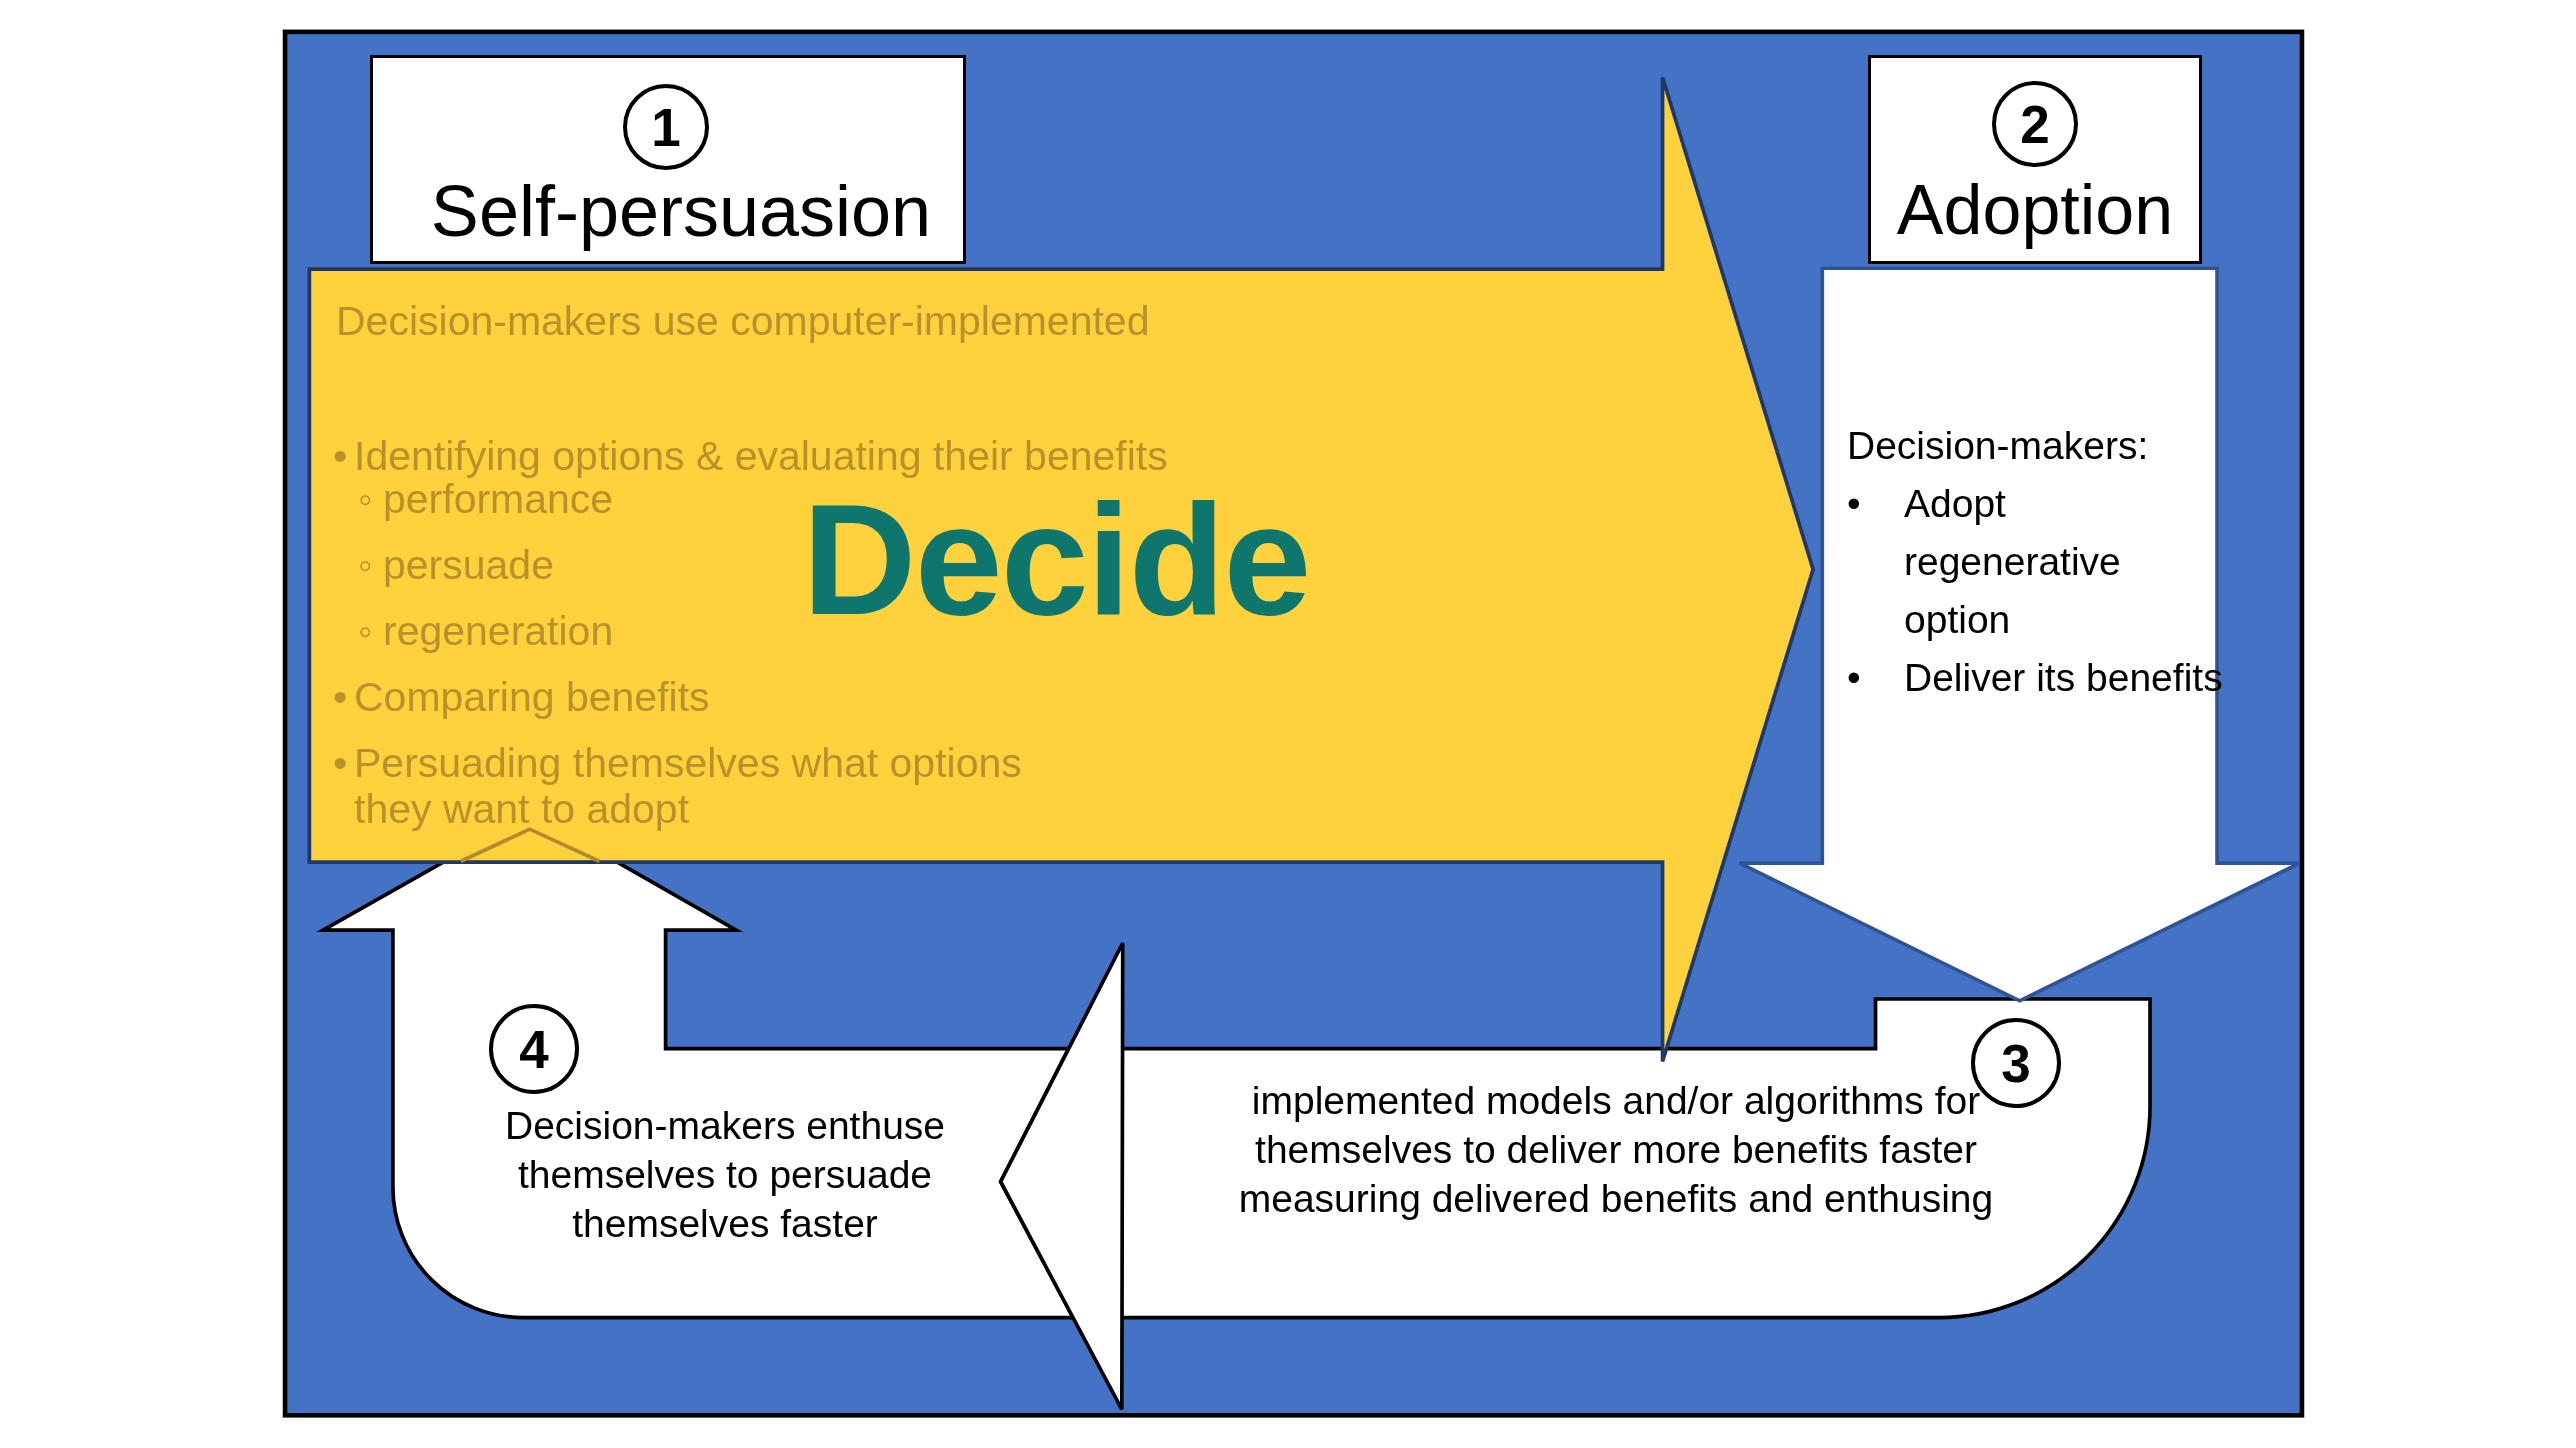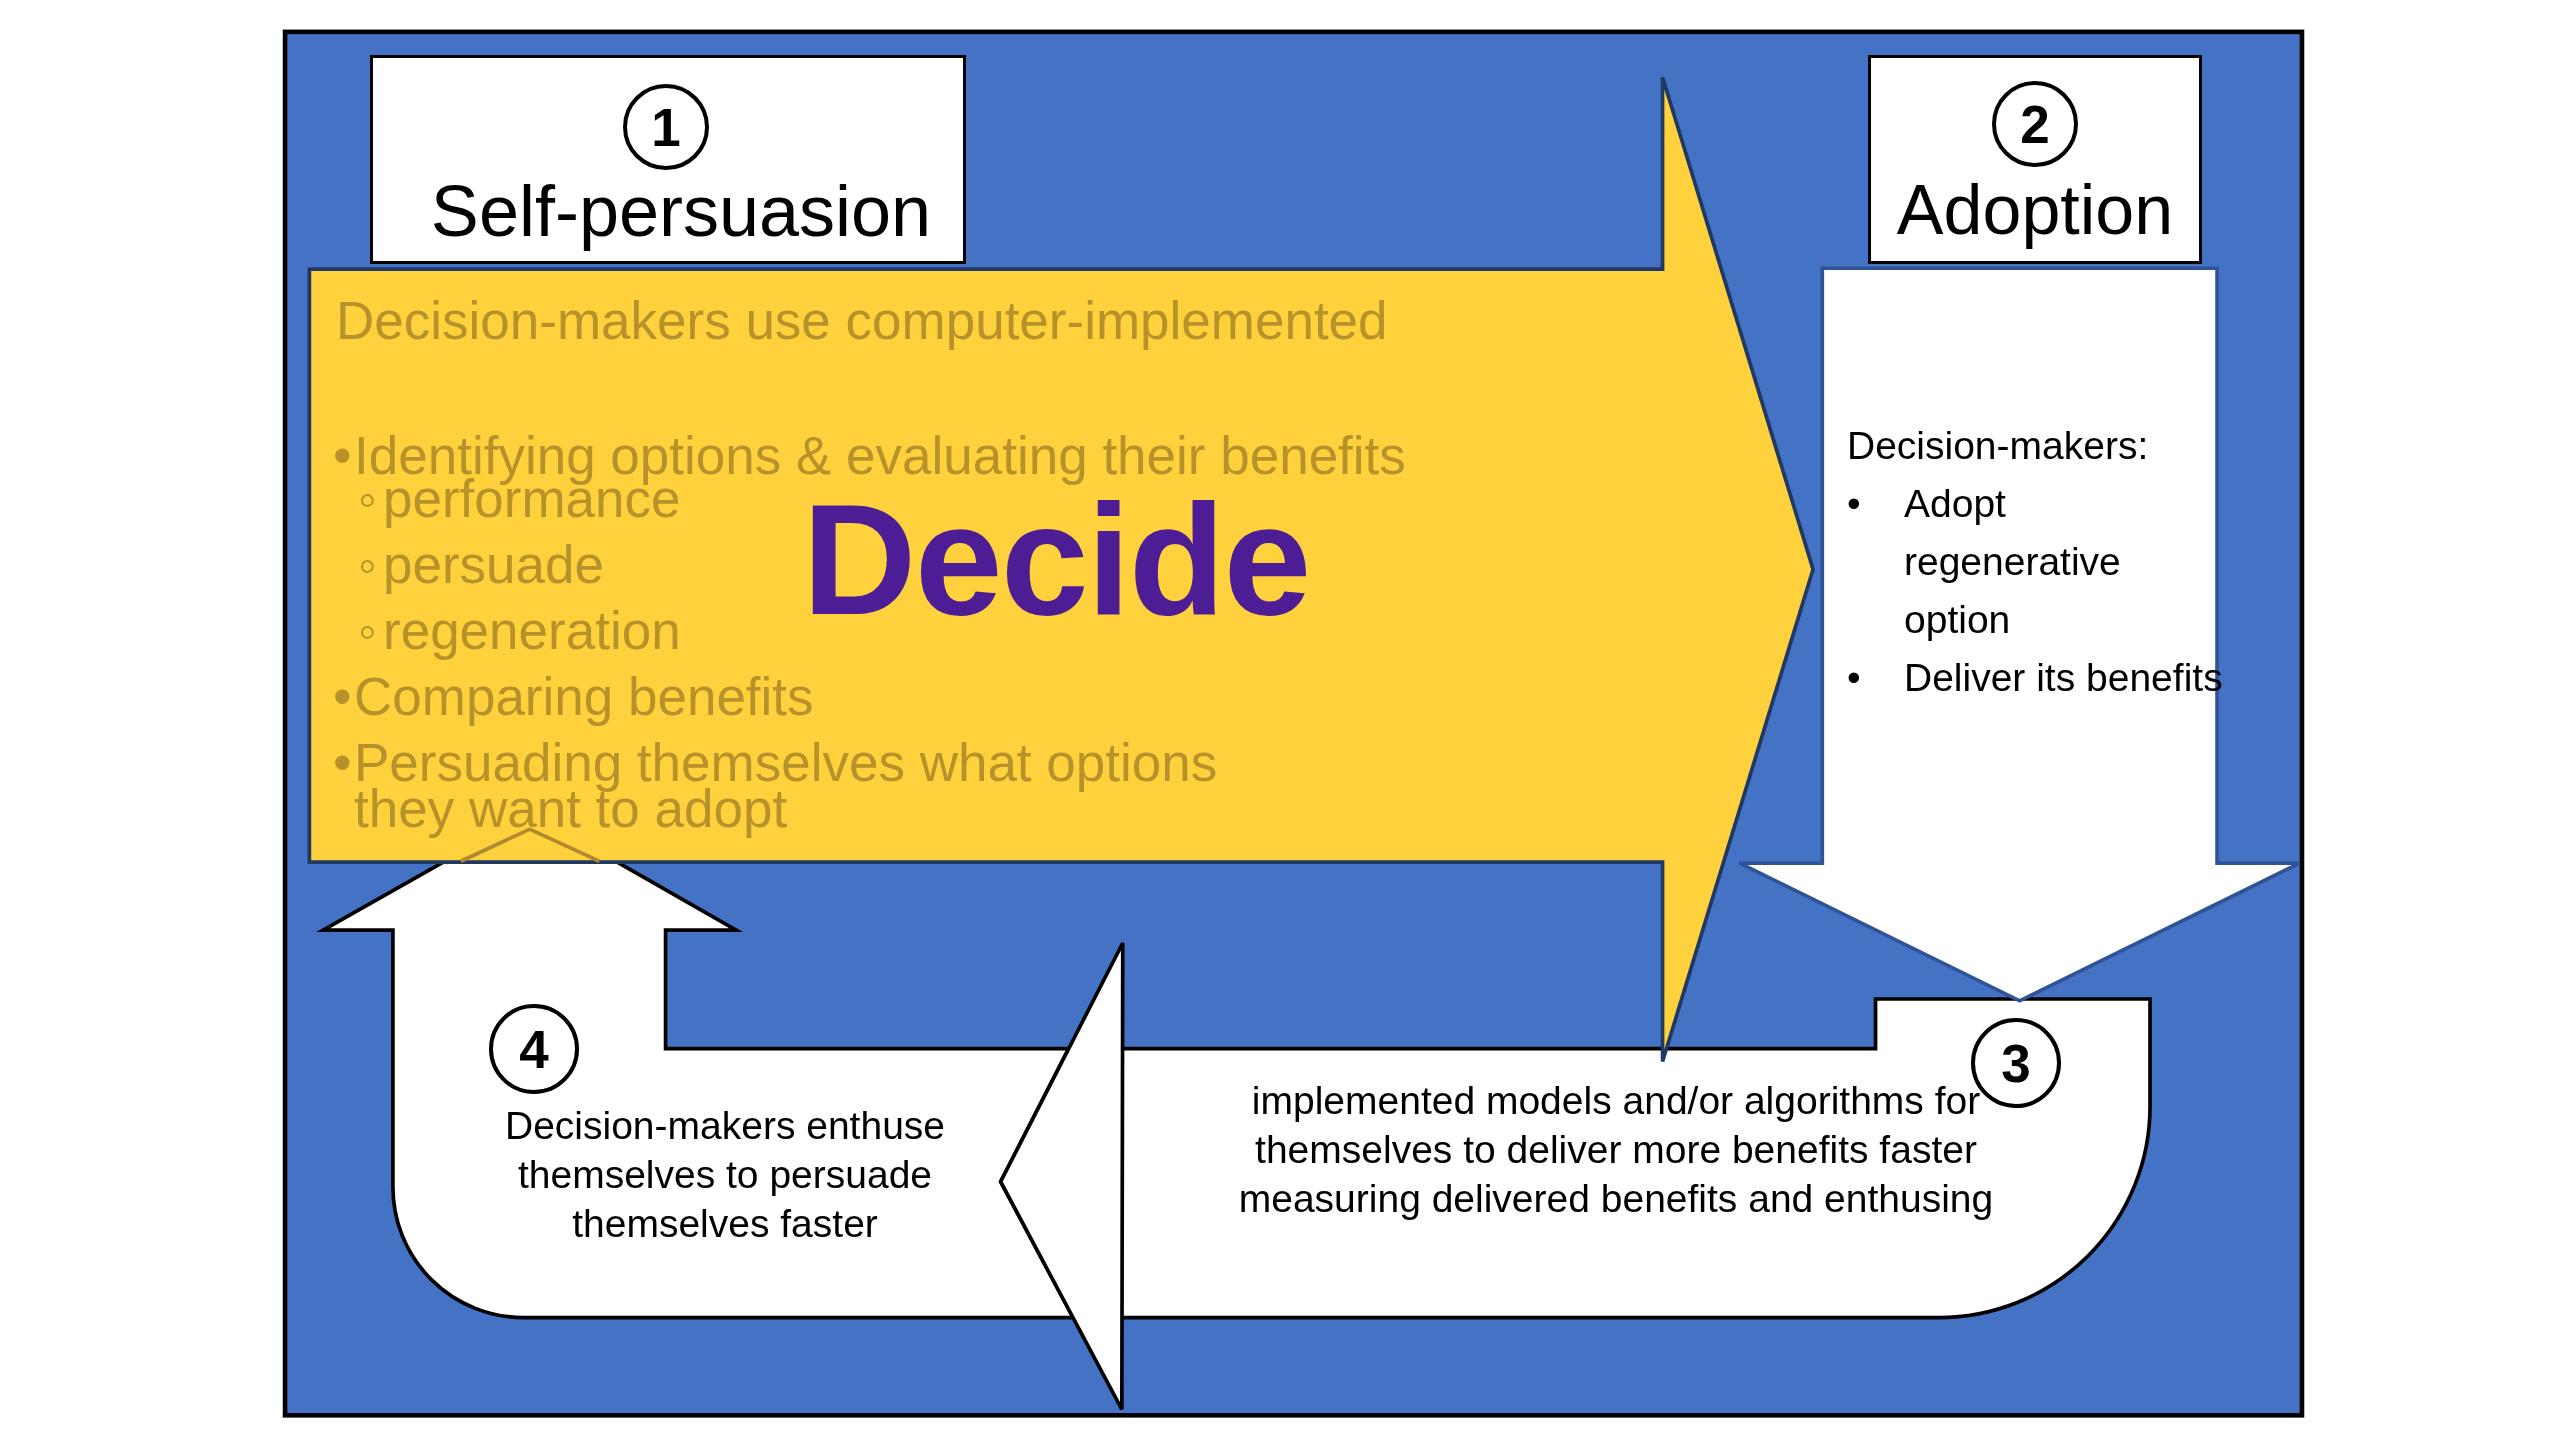--- a/index.html
+++ b/index.html
@@ -4,25 +4,25 @@
 <style>
   html,body{margin:0;padding:0;background:#ffffff;}
   #stage{position:relative;width:2576px;height:1449px;background:#ffffff;
          font-family:"Liberation Sans",sans-serif;overflow:hidden;}
   #shapes{position:absolute;left:0;top:0;width:2576px;height:1449px;}
   .stage-box{position:absolute;background:#ffffff;border:3.7px solid #000;box-sizing:border-box;}
   .stage-title{position:absolute;text-align:center;color:#000;font-size:72px;line-height:1.05;white-space:nowrap;}
   .num-circle{position:absolute;width:86px;height:86px;border-radius:50%;border:4.6px solid #000;
               background:#fff;box-sizing:border-box;display:flex;align-items:center;justify-content:center;
               font-size:53px;font-weight:bold;color:#000;}
-  .gold-line{position:absolute;color:#B7922A;font-size:53px;line-height:46px;white-space:nowrap;}
+  .gold-line{position:absolute;color:#B7922A;font-size:41px;line-height:46px;white-space:nowrap;}
   .gold-line .mk1{display:inline-block;width:21px;}
   .gold-line .mk2{display:inline-block;width:25px;}
   #decide{position:absolute;left:698px;top:480px;width:716px;text-align:center;
-          font-size:158px;font-weight:bold;color:#4c1d95;line-height:1;letter-spacing:-1.8px;}
+          font-size:158px;font-weight:bold;color:#0f766e;line-height:1;letter-spacing:-1.8px;}
   #adopt-text{position:absolute;left:1847px;top:417px;width:386px;color:#000;font-size:39px;line-height:58px;}
   .adopt-row{display:flex;}
   .adopt-row .bullet{width:57px;flex:0 0 57px;}
   .adopt-row .btxt{width:319px;}
   .center-block{position:absolute;text-align:center;color:#000;}
   .center-block div{white-space:nowrap;}
   #measure-text{left:1157px;top:1076px;width:918px;font-size:39px;line-height:49px;}
   #enthuse-text{left:468px;top:1101px;width:514px;font-size:39px;line-height:49px;}
 </style>
 </head>

